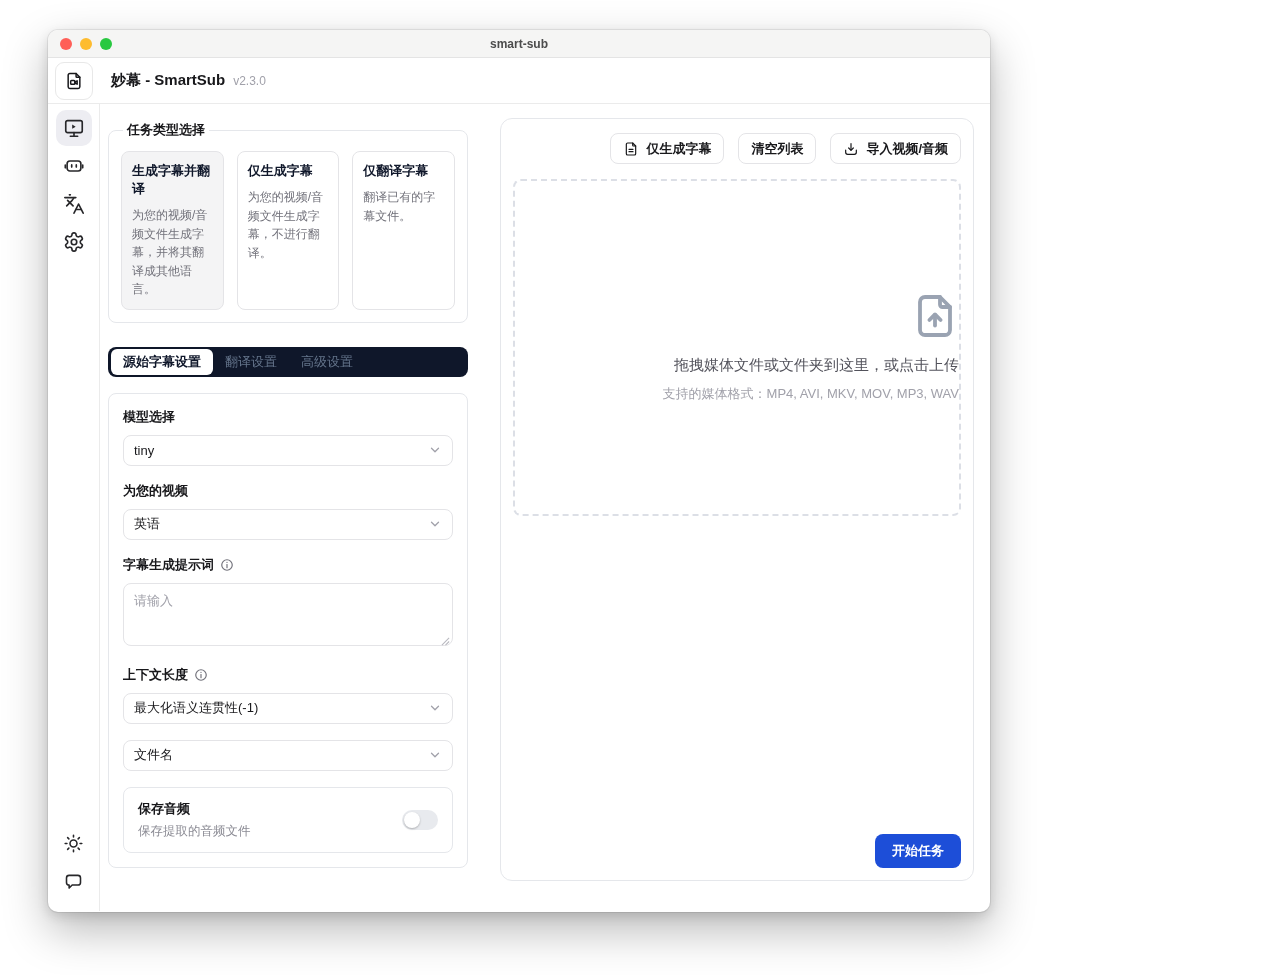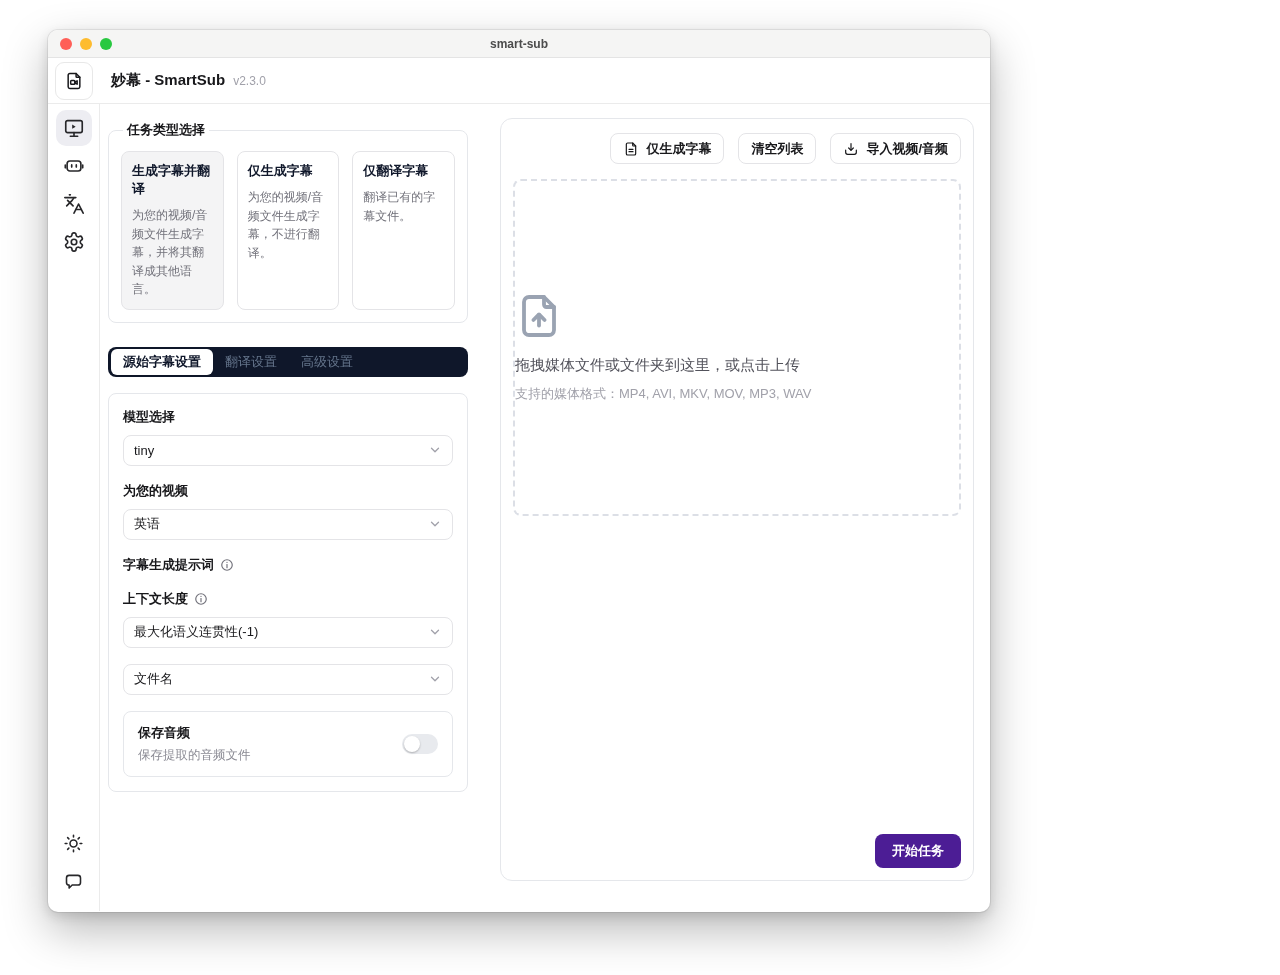--- a/index.html
+++ b/index.html
@@ -80,28 +80,28 @@
   
   .right-col { flex:1; border:1px solid #e5e7eb; border-radius:12px;
     display:flex; flex-direction:column; padding:14px 12px 12px; }
   .toolbar { display:flex; justify-content:flex-end; gap:14px; }
   .tb-btn { height:31px; border:1px solid #e4e4e7; border-radius:8px; background:#fff;
     display:flex; align-items:center; gap:7px; padding:0 12px; font-size:13px; font-weight:600;
     color:#18181b; cursor:pointer; }
   .tb-btn svg { color:#18181b; }
 
   .dropzone { margin-top:15px; height:337px; border:2px dashed #dcdfe6; border-radius:8px;
-    display:flex; flex-direction:column; align-items:flex-start; justify-content:center; cursor:pointer; }
+    display:flex; flex-direction:column; align-items:flex-end; justify-content:center; cursor:pointer; }
   .dz-icon { color:#9aa3b2; margin-bottom:16px; }
   .dz-main { font-size:15px; color:#52525b; }
   .dz-formats { font-size:13px; color:#a1a1aa; margin-top:10px; }
 
   .right-spacer { flex:1; }
   .right-footer { display:flex; justify-content:flex-end; }
-  .start-btn { height:34px; padding:0 17px; border:none; border-radius:8px; background:#4c1d95;
+  .start-btn { height:34px; padding:0 17px; border:none; border-radius:8px; background:#1d4ed8;
     color:#fff; font-size:13px; font-weight:600; font-family:inherit; cursor:pointer; }
 </style>
 </head>
 <body>
 
 <div class="window">
 
   <div class="titlebar">
     <div class="traffic">
       <div class="tl red"></div>
@@ -240,20 +240,28 @@
           </div>
 
           <div class="field">
             <div class="field-label">
               <span>字幕生成提示词</span>
               <span class="hint-icon">
                 <svg width="14" height="14" viewBox="0 0 24 24" fill="none" stroke="currentColor" stroke-width="2" stroke-linecap="round">
                     <circle cx="12" cy="12" r="9"></circle>
                     <path d="M12 11.2V16.5"></path>
                     <path d="M12 7.5v.2"></path>
+                  </svg>
+              </span>
+            </div>
+            <div class="textarea-wrap">
+              <textarea class="textarea" placeholder="请输入" style=""></textarea>
+              <span class="resize-grip">
+                <svg width="9" height="9" viewBox="0 0 10 10" stroke="currentColor" stroke-width="1.2">
+                    <path d="M9 1 1 9M9 5 5 9"></path>
                   </svg>
               </span>
             </div>
           </div>
 
           <div class="field">
             <div class="field-label">
               <span>上下文长度</span>
               <span class="hint-icon">
                 <svg width="14" height="14" viewBox="0 0 24 24" fill="none" stroke="currentColor" stroke-width="2" stroke-linecap="round">

